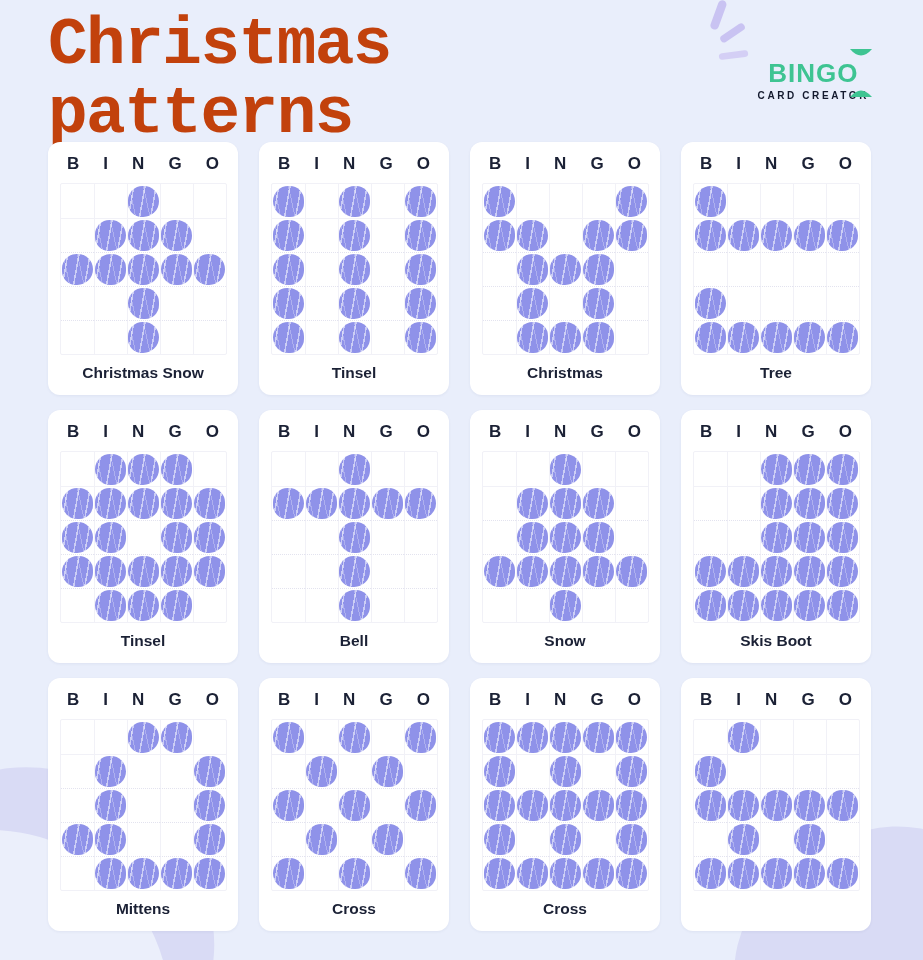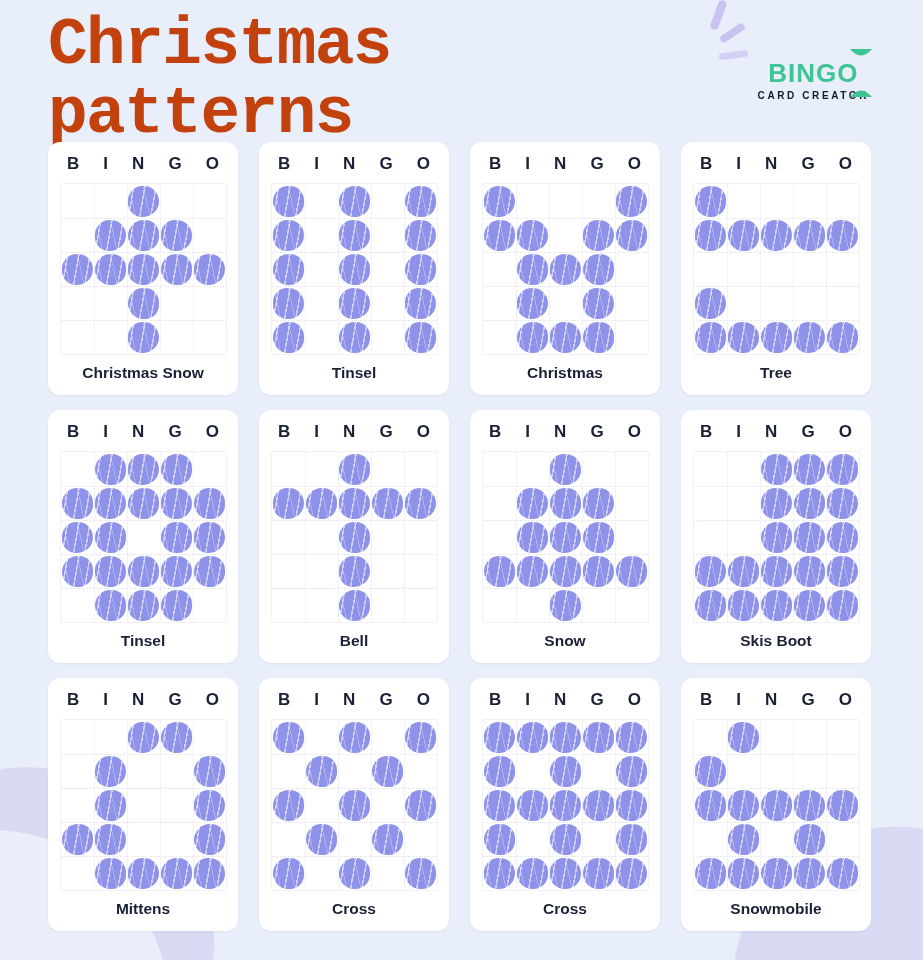--- a/index.html
+++ b/index.html
@@ -932,17 +932,16 @@
           <div class="cell dotted-top">
             <div class="dot" style="border-radius: 52% 48% 47% 53%;"></div>
           </div>
           <div class="cell dotted-top">
             <div class="dot" style="border-radius: 49% 51% 53% 47%;"></div>
           </div>
           <div class="cell dotted-top">
             <div class="dot" style="border-radius: 53% 47% 49% 51%;"></div>
           </div>
         </div>
-    <div class="card-label">Snowmobile</div>
   </div>
 </div>
 
 </div>
 
 </body></html>

